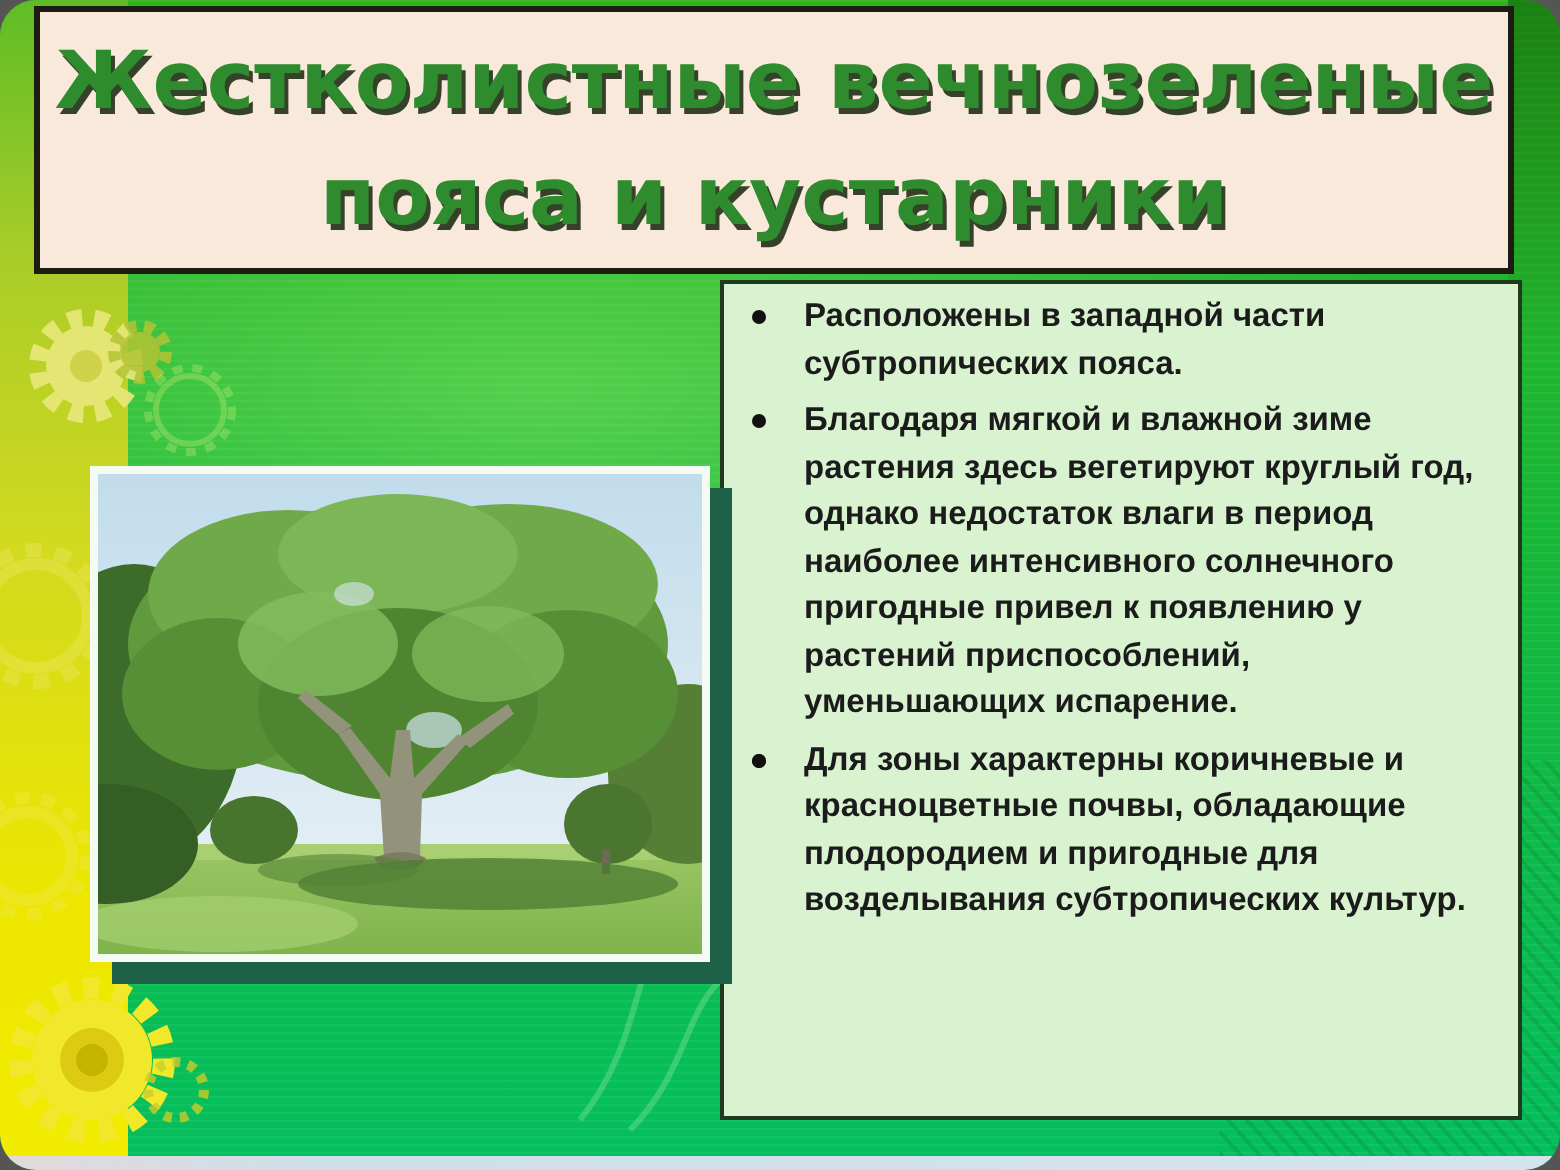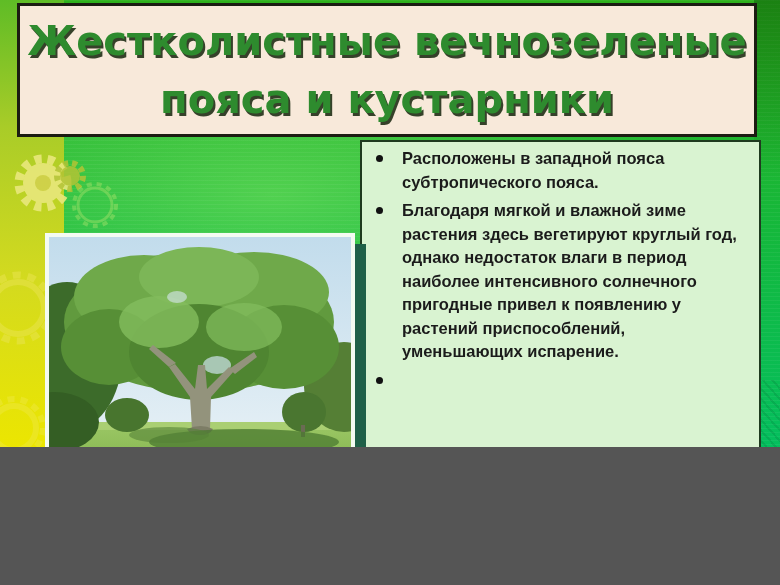--- a/index.html
+++ b/index.html
@@ -1,19 +1,20 @@
 <!DOCTYPE html>
 <html><head>
 <meta charset="utf-8">
 <style>
   html,body{margin:0;padding:0;background:#555;}
   .slide{
-    position:relative;width:780px;height:447px;overflow:hidden;
+    position:relative;width:780px;height:585px;overflow:hidden;
     font-family:"Liberation Sans",sans-serif;
     background:linear-gradient(180deg,#2fb11c 0%,#14b83c 52%,#04bf5e 100%);
+    border-radius:18px;
   }
   
   .green-highlight{
     position:absolute;left:60px;top:130px;width:710px;height:260px;
     background:radial-gradient(ellipse at 30% 25%, rgba(150,240,110,0.45) 0%, rgba(150,240,110,0) 65%);
     pointer-events:none;
   }
   .green-texture{
     position:absolute;left:0;top:0;width:780px;height:585px;
     background:repeating-linear-gradient(180deg, rgba(255,255,255,0.05) 0 1px, rgba(0,0,0,0) 1px 4px);
@@ -143,28 +144,32 @@
 
   <div class="title-box">
     <div class="title-line">Жестколистные вечнозеленые</div>
     <div class="title-line">пояса и кустарники</div>
   </div>
 
   <div class="text-panel">
     <ul class="bullet-list">
       <li class="bullet-item">
         <span class="bullet-dot"></span>
-        <span>Расположены в западной пояса субтропического пояса.</span>
+        <span>Расположены в западной части субтропических пояса.</span>
       </li>
       <li class="bullet-item">
         <span class="bullet-dot"></span>
         <span>Благодаря мягкой и влажной зиме растения здесь вегетируют круглый год, однако недостаток влаги в период наиболее интенсивного солнечного пригодные привел к появлению у растений приспособлений, уменьшающих испарение.</span>
       </li>
       <li class="bullet-item">
         <span class="bullet-dot"></span>
+      </li>
+      <li class="bullet-item">
+        <span class="bullet-dot"></span>
+        <span>Для зоны характерны коричневые и красноцветные почвы, обладающие плодородием и пригодные для возделывания субтропических культур.</span>
       </li>
     </ul>
   </div>
 
   <div class="photo-shadow"></div>
   <div class="photo">
     <svg width="302" height="240" viewBox="0 0 302 240">
       <defs>
         <linearGradient id="sky" x1="0" y1="0" x2="0" y2="1">
           <stop offset="0" stop-color="#c2dcec"></stop>

